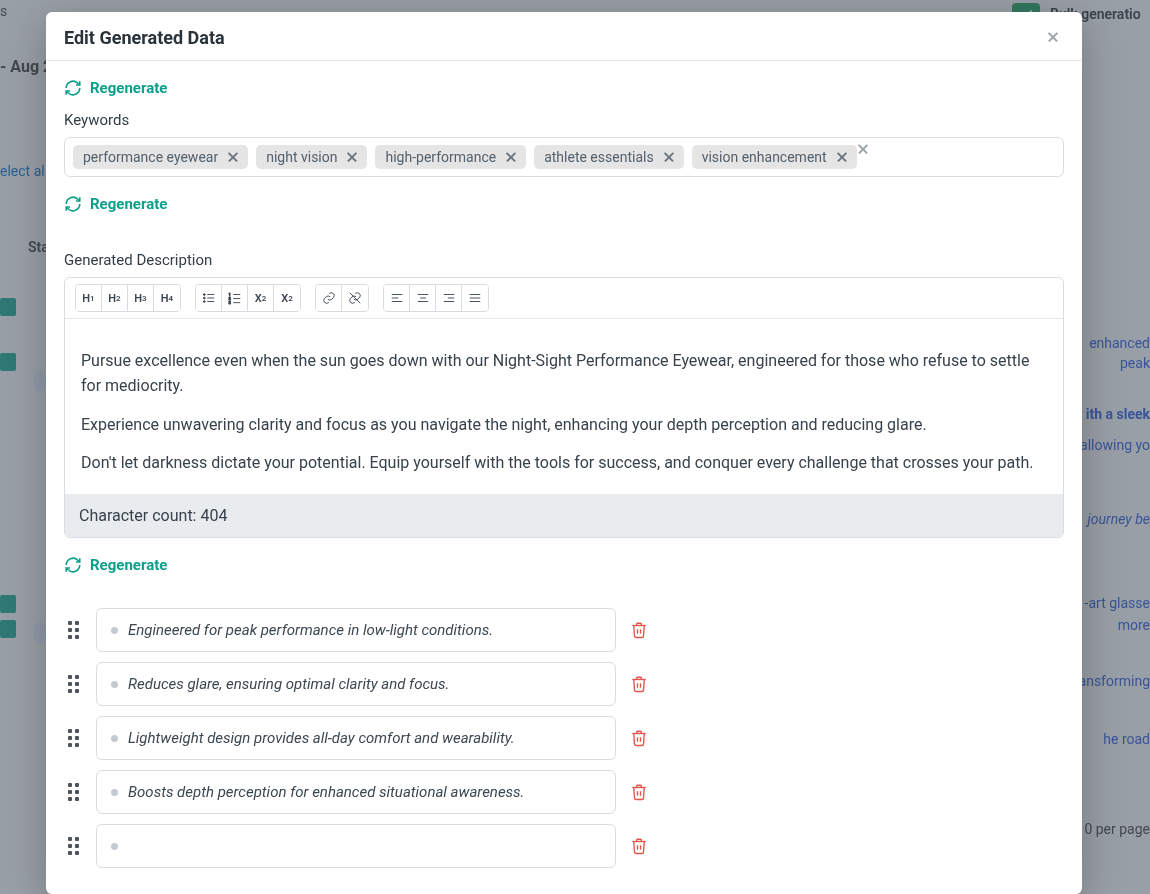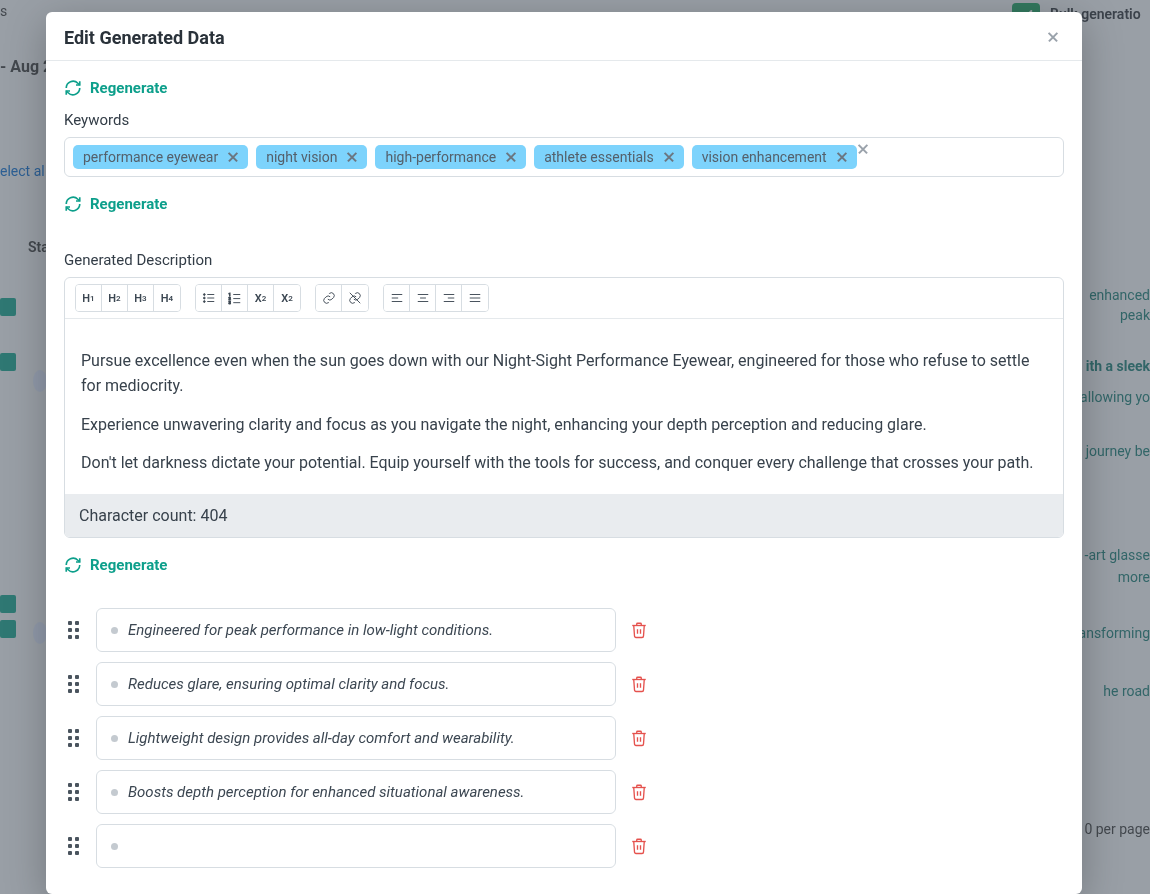--- a/index.html
+++ b/index.html
@@ -25,21 +25,21 @@
     position:absolute; top:3px; left:1012px;
     width:28px; height:24px; background:#0f9d58; border-radius:4px;
     display:flex;align-items:center;justify-content:center;color:#fff;
   }
   .bg-bulk { position:absolute; top:6px; left:1050px; font-weight:600; color:#22272d;}
   .bg-date { position:absolute; top:57px; left:0; font-weight:700; font-size:16px;}
   .bg-s    { position:absolute; top:3px; left:0;}
   .bg-sel  { position:absolute; top:163px; left:0; color:#0067ce;}
   .bg-sta  { position:absolute; top:239px; left:28px; font-weight:600;}
   .bg-pp   { position:absolute; top:821px; right:0;}
-  .bg-ptext{ position:absolute; right:0; color:#0f766e;}
+  .bg-ptext{ position:absolute; right:0; color:#1d4ed8;margin-top:48px;}
   .modal {
     position:absolute;
     left:46px; top:12px;
     width:1036px; height:882px;
     background:#fff;
     border-radius:6px;
     box-shadow:0 10px 40px rgba(0,0,0,0.25);
     overflow:hidden;
   }
   .modal-header{
@@ -74,21 +74,21 @@
   }
   .keywords-box{
     display:flex; align-items:center; flex-wrap:wrap; gap:8px;
     border:1px solid #d7dde2; border-radius:6px;
     padding:6px 40px 6px 8px;
     position:relative;
     min-height:40px;
   }
   .kw-chip{
     display:flex;align-items:center;gap:8px;
-    background:#7dd3fc;
+    background:#e5e5e5;
     border-radius:5px;
     padding:4px 8px 4px 10px;
     font-size:14px; color:#54606b;
   }
   .kw-x{
     width:14px;height:14px;display:inline-flex;align-items:center;justify-content:center;
     color:#6b7680; cursor:pointer;
   }
   .clear-all{
     position:absolute; right:10px; top:50%; transform:translateY(-50%);
@@ -172,21 +172,21 @@
     <svg viewBox="0 0 24 24" width="16" height="16" fill="none" stroke="#fff" stroke-width="3" stroke-linecap="round" stroke-linejoin="round">
         <polyline points="4 12 9 17 20 6"></polyline>
       </svg>
   </div>
   <span class="bg-row bg-bulk">Bulk generatio</span>
   <span class="bg-row bg-pp">0 per page</span>
   <span class="bg-row bg-ptext" style="top:287px;">enhanced</span>
   <span class="bg-row bg-ptext" style="top:307px;">peak</span>
   <span class="bg-row bg-ptext" style="top:358px;font-weight:bold;">ith a sleek</span>
   <span class="bg-row bg-ptext" style="top:389px;">allowing yo</span>
-  <span class="bg-row bg-ptext" style="top:443px;">journey be</span>
+  <span class="bg-row bg-ptext" style="top:463px;font-style:italic;">journey be</span>
   <span class="bg-row bg-ptext" style="top:547px;">-art glasse</span>
   <span class="bg-row bg-ptext" style="top:569px;">more</span>
   <span class="bg-row bg-ptext" style="top:625px;">ansforming</span>
   <span class="bg-row bg-ptext" style="top:683px;">he road</span>
   <div class="green-square" style="top:298px;left:0;"></div>
   <div class="green-square" style="top:353px;left:0;"></div>
   <div class="green-square" style="top:595px;left:0;"></div>
   <div class="green-square" style="top:620px;left:0;"></div>
   <div class="blue-pill" style="top:370px;left:33px;"></div>
   <div class="blue-pill" style="top:622px;left:33px;"></div>

